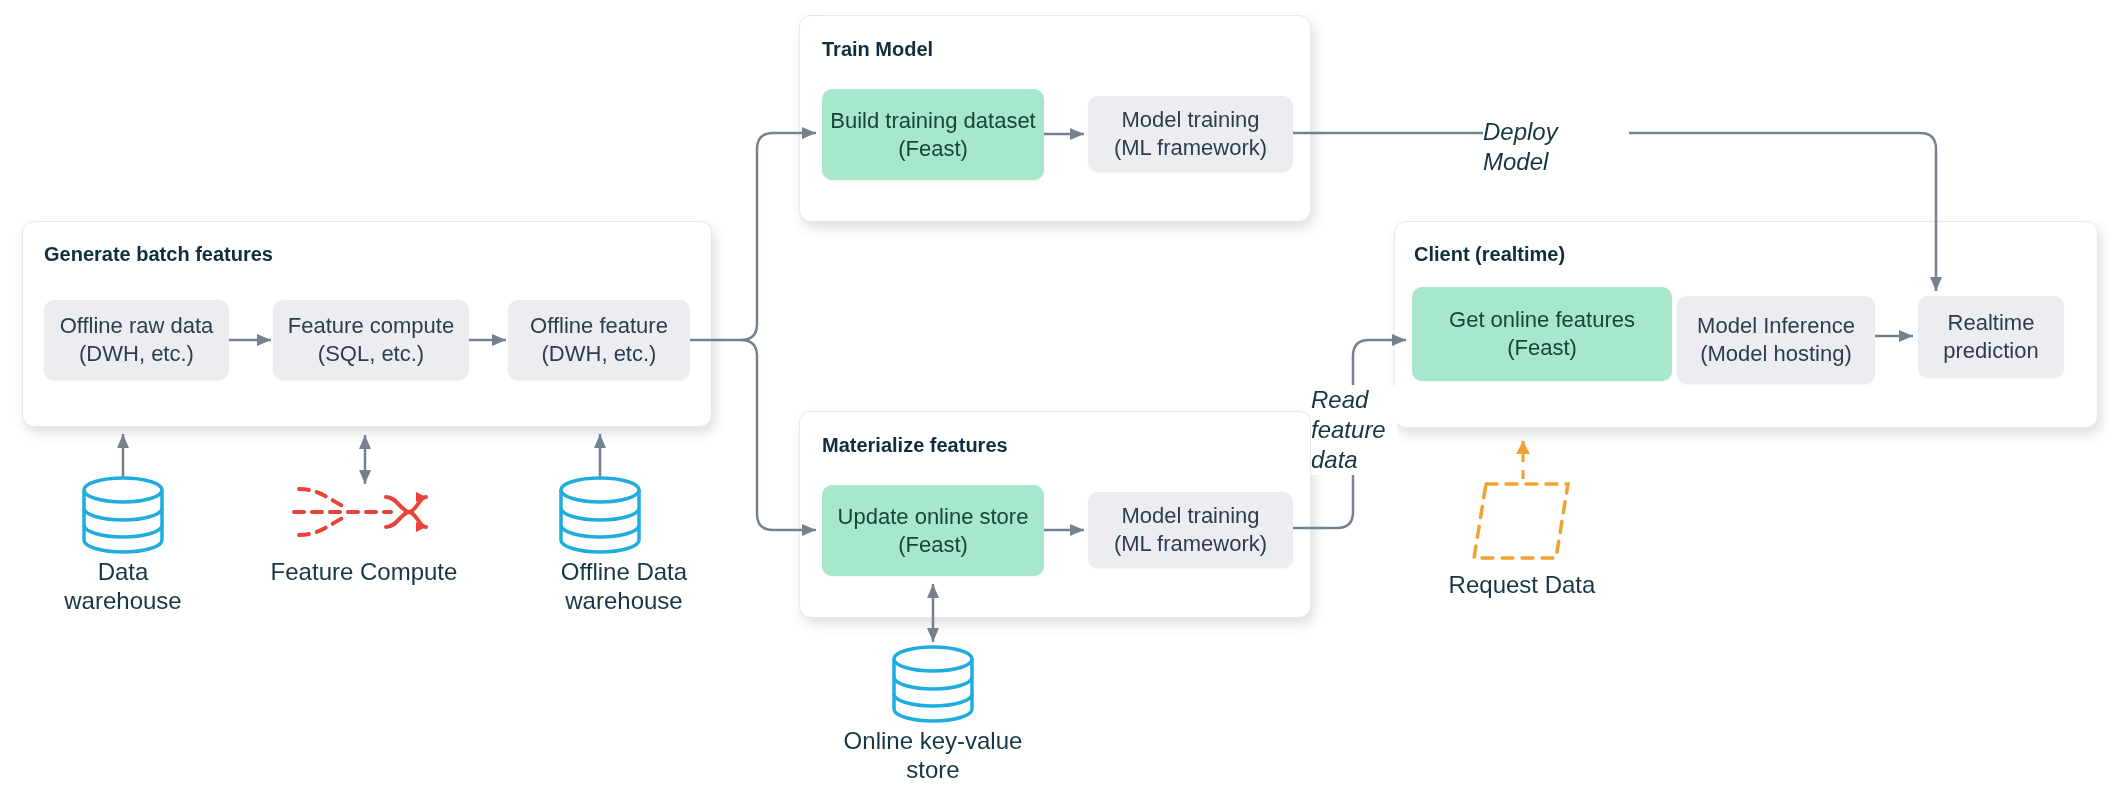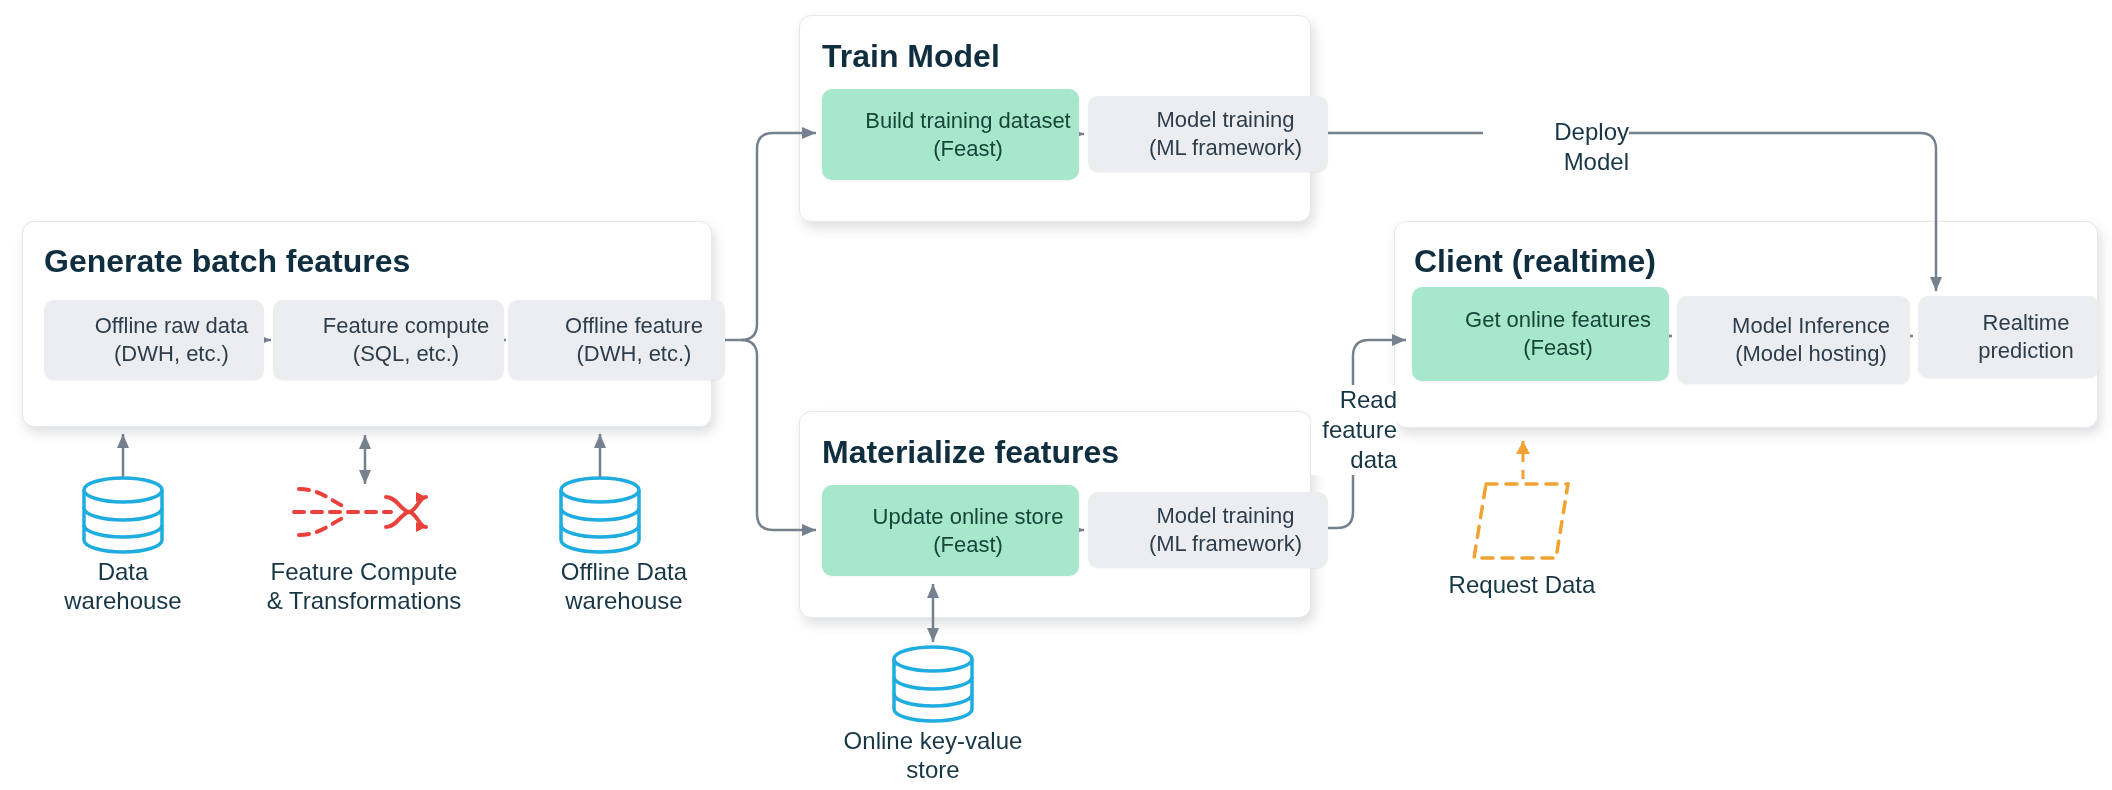--- a/index.html
+++ b/index.html
@@ -10,43 +10,43 @@
     color:var(--title-text,#0f2e3f);
   }
   .group{
     position:absolute;background:#ffffff;
     border:1px solid #e6e8ea;border-radius:12px;
     box-shadow:3px 6px 12px rgba(70,80,90,.18);
     z-index:1;
   }
   .group-title{
     position:absolute;z-index:3;
-    font-size:32px;font-weight:bold;color:var(--title-text);
+    font-size:20px;font-weight:bold;color:var(--title-text);
     white-space:nowrap;
   }
   .node{
     position:absolute;z-index:3;
     display:flex;flex-direction:column;align-items:center;justify-content:center;
     border-radius:10px;text-align:center;
     font-size:22px;line-height:28px;
     box-shadow:0 1px 2px rgba(0,0,0,.05);
-    padding-left:35px;
   }
   .node span{white-space:nowrap;}
   .node.gray{background:var(--gray-node);color:var(--node-text);}
   .node.green{background:var(--green);color:var(--green-text);}
   .icon-label{
     position:absolute;z-index:3;text-align:center;
     font-size:24px;line-height:29px;color:var(--label-text);
   }
   .icon-label span{display:block;white-space:nowrap;}
   .edge-label{
-    position:absolute;z-index:3;text-align:right;
+    position:absolute;z-index:3;text-align:left;
     font-size:24px;line-height:30px;color:var(--label-text);
     background:#ffffff;
+    font-style:italic;
   }
   .edge-label span{display:block;white-space:nowrap;}
   svg.wires{position:absolute;left:0;top:0;z-index:2;pointer-events:none;}
   .edge{fill:none;stroke:var(--arrow-color);stroke-width:2.5px;}
   .edge-o{fill:none;stroke:var(--orange);stroke-width:3px;stroke-dasharray:9 8;}
   .mk-gray{fill:var(--arrow-color);}
   .mk-orange{fill:var(--orange);}
   .mk-red{fill:var(--red);}
   .cyl-body,.cyl-top{fill:#ffffff;stroke:var(--cyan);stroke-width:3.5px;}
   .cyl-arc{fill:none;stroke:var(--cyan);stroke-width:3.5px;}
@@ -147,40 +147,39 @@
 
 <div class="node green" style="left:822px;top:485px;width:222px;height:91px">
   <span>Update online store</span>
   <span>(Feast)</span>
 </div>
 <div class="node gray" style="left:1088px;top:492px;width:205px;height:76px">
   <span>Model training</span>
   <span>(ML framework)</span>
 </div>
 
-<div class="node green" style="left:1412px;top:287px;width:222px;height:94px">
+<div class="node green" style="left:1412px;top:287px;width:260px;height:94px">
   <span>Get online features</span>
   <span>(Feast)</span>
 </div>
 <div class="node gray" style="left:1677px;top:296px;width:198px;height:88px">
   <span>Model Inference</span>
   <span>(Model hosting)</span>
 </div>
 <div class="node gray" style="left:1918px;top:296px;width:146px;height:82px">
   <span>Realtime</span>
   <span>prediction</span>
 </div>
 
 <div class="icon-label" style="left:33px;top:557px;width:180px">
   <span>Data</span>
   <span>warehouse</span>
 </div>
 <div class="icon-label" style="left:234px;top:557px;width:260px">
   <span>Feature Compute</span>
-  <span>&amp; Transformations</span>
 </div>
 <div class="icon-label" style="left:534px;top:557px;width:180px">
   <span>Offline Data</span>
   <span>warehouse</span>
 </div>
 <div class="icon-label" style="left:833px;top:726px;width:200px">
   <span>Online key-value</span>
   <span>store</span>
 </div>
 <div class="icon-label" style="left:1432px;top:570px;width:180px">

